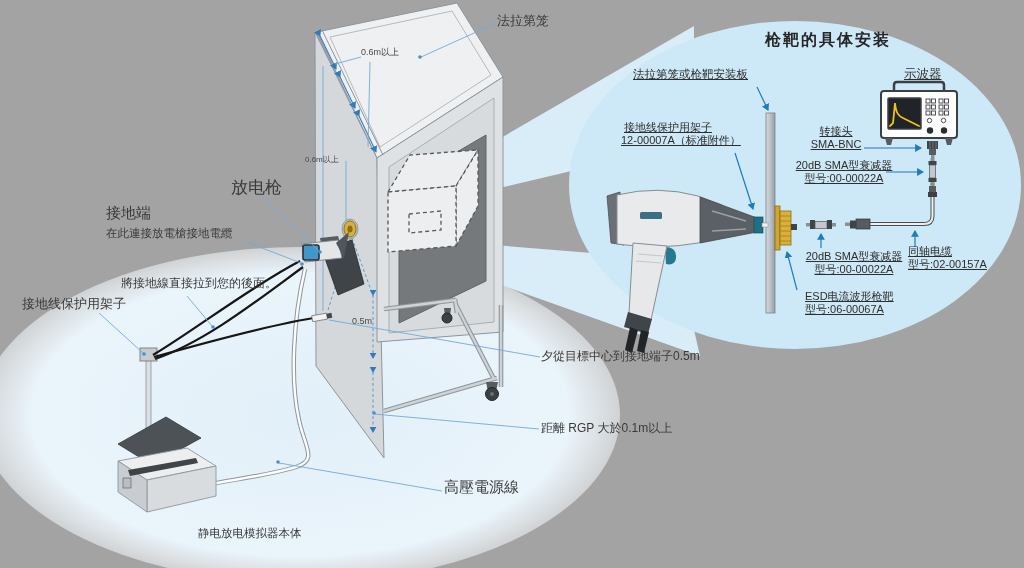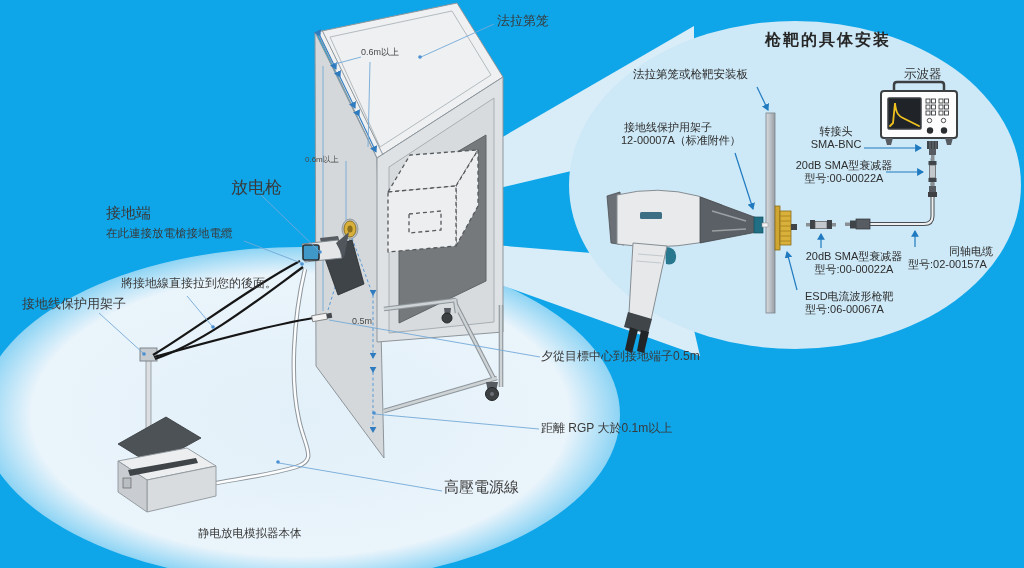--- a/index.html
+++ b/index.html
@@ -1,21 +1,21 @@
 <!DOCTYPE html>
 <html><head>
 <meta charset="utf-8">
 <style>
   html,body{margin:0;padding:0;background:#fff;}
-  #stage{position:relative;width:1024px;height:568px;background:#0ea5e9;overflow:hidden;
+  #stage{position:relative;width:1024px;height:568px;background:#a3a3a3;overflow:hidden;
          font-family:"Liberation Sans","DejaVu Sans",sans-serif;}
   #art{position:absolute;left:0;top:0;}
   .lbl{position:absolute;color:#3a3a3a;white-space:nowrap;line-height:1.15;}
   .lbl.small{color:#4a4a4a;}
-  .blabel{color:#2e2e2e;}
+  .blabel{color:#2e2e2e;text-decoration:underline;}
   .ctr{text-align:center;}
   .title{font-weight:bold;letter-spacing:2px;color:#262626;}
 </style>
 </head>
 <body>
 
 <div id="stage">
 
 <svg id="art" width="1024" height="568" viewBox="0 0 1024 568">
   <defs>
@@ -292,18 +292,18 @@
 <div class="lbl blabel" style="left:633px;top:68px;font-size:11.5px;">法拉第笼或枪靶安装板</div>
 <div class="lbl blabel" style="left:904px;top:67px;font-size:12.5px;">示波器</div>
 <div class="lbl blabel" style="left:624px;top:121px;font-size:11px;">接地线保护用架子</div>
 <div class="lbl blabel" style="left:621px;top:134px;font-size:11px;">12-00007A（标准附件）</div>
 <div class="lbl blabel ctr" style="left:806px;width:60px;top:125px;font-size:11px;">转接头</div>
 <div class="lbl blabel ctr" style="left:806px;width:60px;top:138px;font-size:11px;">SMA-BNC</div>
 <div class="lbl blabel ctr" style="left:790px;width:108px;top:159px;font-size:11px;">20dB SMA型衰减器</div>
 <div class="lbl blabel ctr" style="left:790px;width:108px;top:172px;font-size:11px;">型号:00-00022A</div>
 <div class="lbl blabel ctr" style="left:802px;width:104px;top:250px;font-size:11px;">20dB SMA型衰减器</div>
 <div class="lbl blabel ctr" style="left:802px;width:104px;top:263px;font-size:11px;">型号:00-00022A</div>
-<div class="lbl blabel" style="left:908px;top:245px;font-size:11px;margin-left:41px;">同轴电缆</div>
+<div class="lbl blabel" style="left:908px;top:245px;font-size:11px;">同轴电缆</div>
 <div class="lbl blabel" style="left:908px;top:258px;font-size:11px;">型号:02-00157A</div>
 <div class="lbl blabel" style="left:805px;top:290px;font-size:11px;">ESD电流波形枪靶</div>
 <div class="lbl blabel" style="left:805px;top:303px;font-size:11px;">型号:06-00067A</div>
 
 </div>
 
 </body></html>

